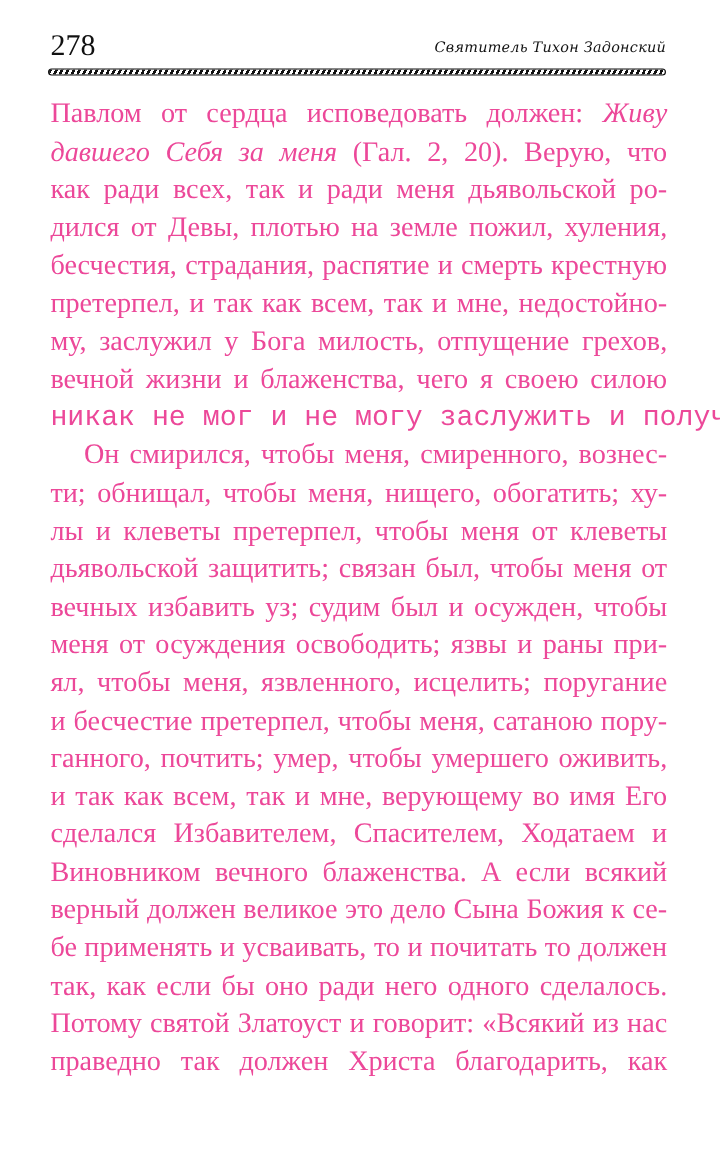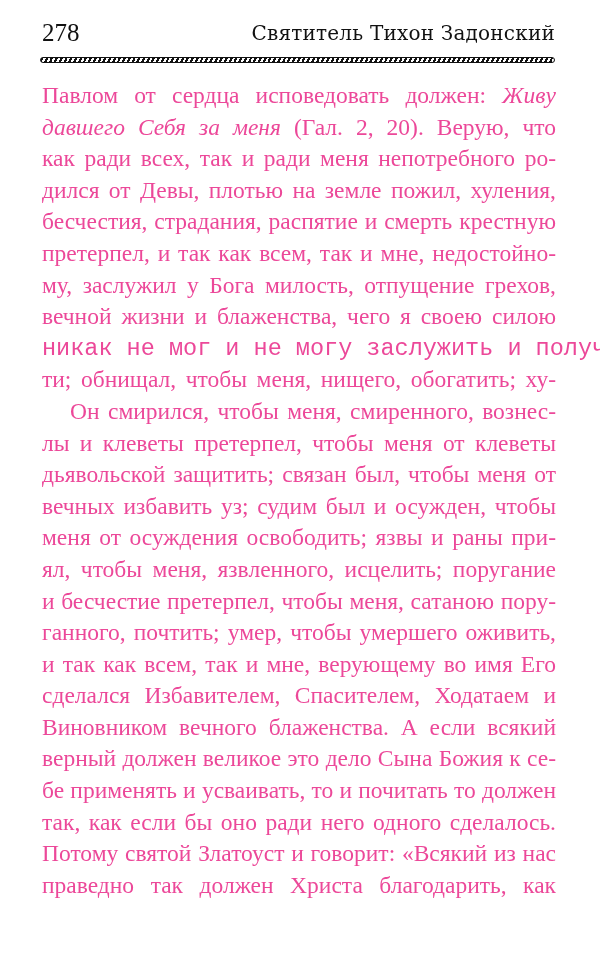--- a/index.html
+++ b/index.html
@@ -15,30 +15,32 @@
     color: #111111;
   }
   .page-header {
     position: absolute;
     left: 42px;
     right: 45px;
     top: 18px;
     height: 36px;
     display: flex;
     justify-content: space-between;
+    align-items: flex-end;
   }
   .page-number {
     font-family: "Liberation Serif", serif;
     font-size: 25px;
     line-height: 30px;
     color: #111;
   }
   .running-title {
     font-family: "DejaVu Serif", serif;
-    font-size: 20px;
+    font-style: italic;
+    font-size: 12px;
     line-height: 30px;
     color: #111;
     letter-spacing: 0.2px;
   }
   .rope-rule {
     position: absolute;
     left: 40px;
     width: 515px;
     top: 57px;
     height: 6px;
@@ -82,29 +84,29 @@
 <div class="page-header">
   <span class="page-number">278</span>
   <span class="running-title">Святитель Тихон Задонский</span>
 </div>
 
 <div class="rope-rule"></div>
 
 <div class="text-body" id="text-body">
     <span class="line"><span>Павлом от сердца исповедовать должен: </span><span class="it">Живу</span></span>
     <span class="line"><span class="it">давшего Себя за меня</span><span> (Гал. 2, 20). Верую, что</span></span>
-    <span class="line"><span>как ради всех, так и ради меня непотребного ро-</span></span>
+    <span class="line"><span>как ради всех, так и ради меня дьявольской ро-</span></span>
     <span class="line"><span>дился от Девы, плотью на земле пожил, хуления,</span></span>
     <span class="line"><span>бесчестия, страдания, распятие и смерть крестную</span></span>
     <span class="line"><span>претерпел, и так как всем, так и мне, недостойно-</span></span>
     <span class="line"><span>му, заслужил у Бога милость, отпущение грехов,</span></span>
     <span class="line"><span>вечной жизни и блаженства, чего я своею силою</span></span>
     <span class="line last"><span>никак не мог и не могу заслужить и получить.</span></span>
+    <span class="line indent"><span>Он смирился, чтобы меня, смиренного, вознес-</span></span>
     <span class="line"><span>ти; обнищал, чтобы меня, нищего, обогатить; ху-</span></span>
-    <span class="line indent"><span>Он смирился, чтобы меня, смиренного, вознес-</span></span>
     <span class="line"><span>лы и клеветы претерпел, чтобы меня от клеветы</span></span>
     <span class="line"><span>дьявольской защитить; связан был, чтобы меня от</span></span>
     <span class="line"><span>вечных избавить уз; судим был и осужден, чтобы</span></span>
     <span class="line"><span>меня от осуждения освободить; язвы и раны при-</span></span>
     <span class="line"><span>ял, чтобы меня, язвленного, исцелить; поругание</span></span>
     <span class="line"><span>и бесчестие претерпел, чтобы меня, сатаною пору-</span></span>
     <span class="line"><span>ганного, почтить; умер, чтобы умершего оживить,</span></span>
     <span class="line"><span>и так как всем, так и мне, верующему во имя Его</span></span>
     <span class="line"><span>сделался Избавителем, Спасителем, Ходатаем и</span></span>
     <span class="line"><span>Виновником вечного блаженства. А если всякий</span></span>

